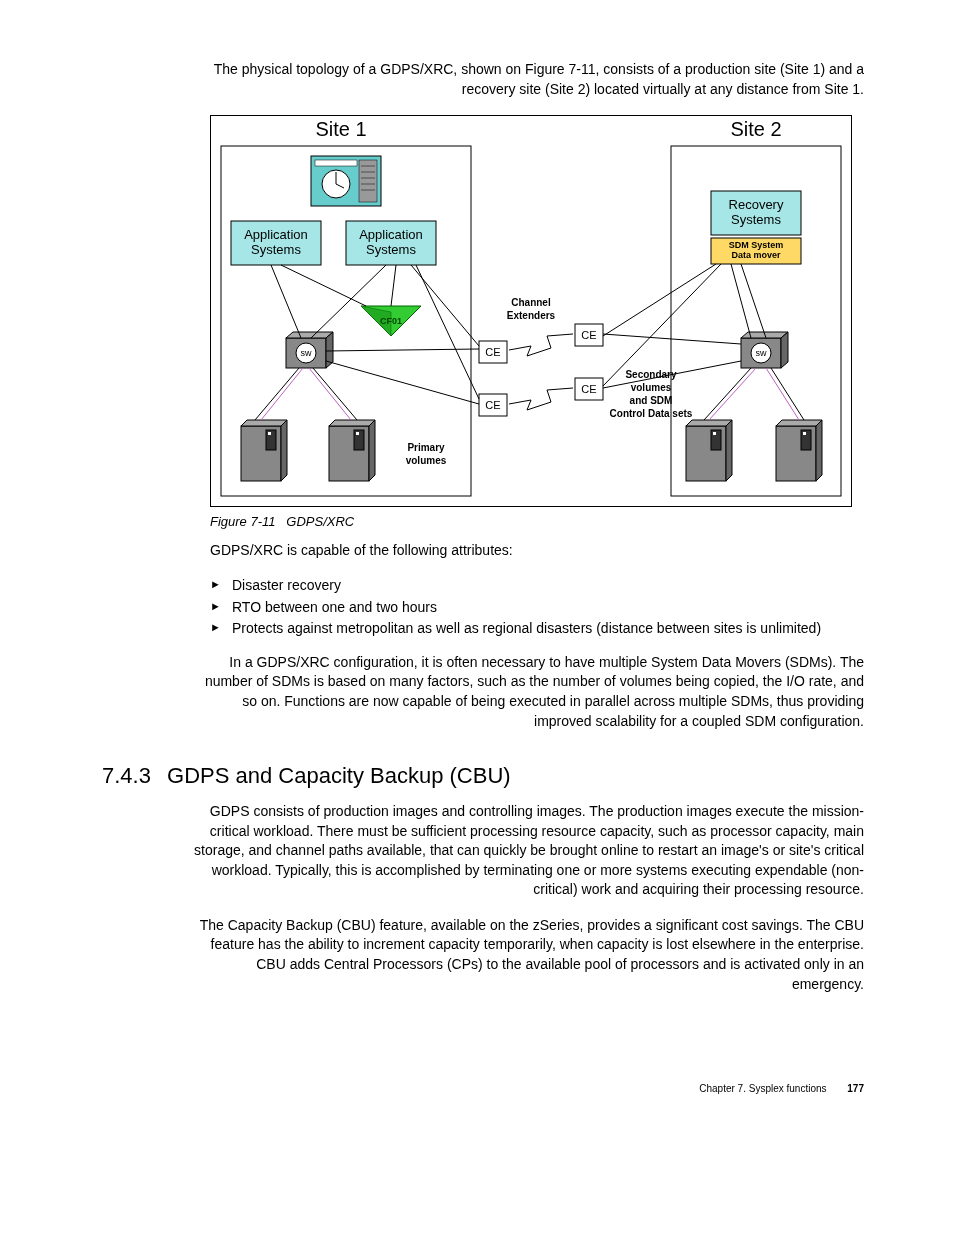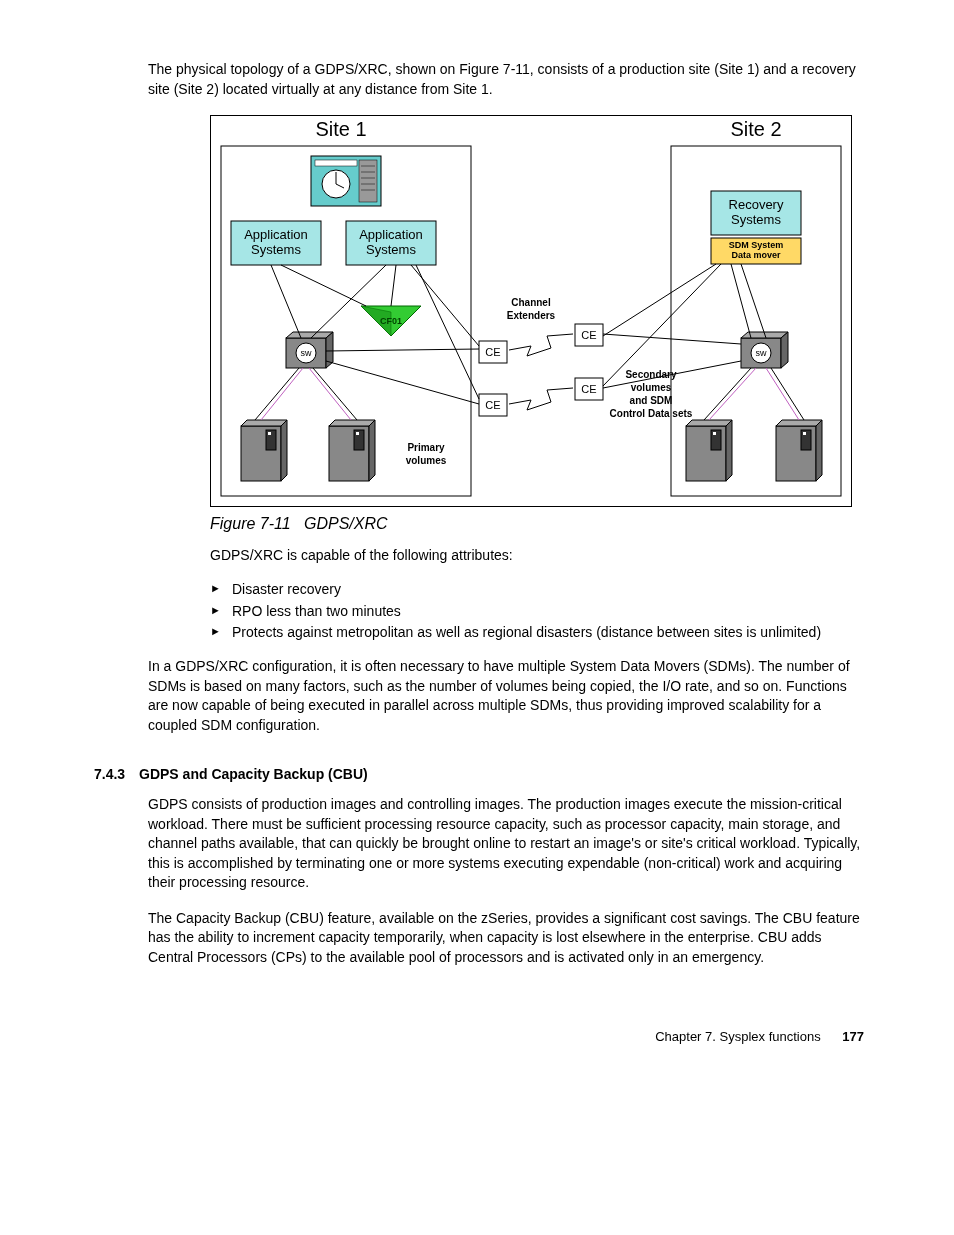--- a/index.html
+++ b/index.html
@@ -7,33 +7,33 @@
     font-size: 14px;
     color: #000;
     background: #fff;
     margin: 0;
     padding: 60px 90px 40px 90px;
     width: 954px;
     box-sizing: border-box;
     line-height: 1.4;
   }
   .intro, .para {
-    margin: 0 0 16px 58px;
-    text-align: left;
+    margin: 0 0 16px 102px;
+    text-align: right;
   }
   .figure-wrap {
     margin: 10px 15px 6px 120px;
     border: 1px solid #000;
     width: 640px;
     padding: 0;
   }
   .fig-caption {
     margin: 6px 0 10px 120px;
     font-style: italic;
-    font-size: 16px;
+    font-size: 13px;
   }
   .attr-lead {
     margin: 10px 0 15px 120px;
   }
   ul.arrow {
     list-style: none;
     margin: 0 0 14px 120px;
     padding: 0;
   }
   ul.arrow li {
@@ -42,29 +42,29 @@
     margin: 2px 0;
   }
   ul.arrow li::before {
     content: "►";
     position: absolute;
     left: 0;
     top: 1px;
     font-size: 11px;
   }
   h2.section {
-    font-size: 14px;
-    font-weight: bold;
-    margin: 30px 0 10px 4px;
+    font-size: 22px;
+    font-weight: normal;
+    margin: 30px 0 10px 12px;
   }
   .section-num { display:inline-block; margin-right: 10px; }
   .footer {
-    margin-top: 60px;
+    margin-top: 88px;
     text-align: right;
-    font-size: 13px;
+    font-size: 10px;
   }
   .footer .chap { margin-right: 18px; }
   .footer .page { font-weight: bold; }
 
   
   svg { display:block; }
   .box-label { font-size: 13px; }
   .small-label { font-size: 10px; font-weight: bold; }
   .tiny-label { font-size: 9px; font-weight: bold; }
   .site-title { font-size: 20px; }
@@ -213,21 +213,21 @@
 </div>
 
 <p class="fig-caption">
   <span>Figure 7-11</span>&nbsp;&nbsp;&nbsp;<span>GDPS/XRC</span>
 </p>
 
 <p class="attr-lead">GDPS/XRC is capable of the following attributes:</p>
 
 <ul class="arrow">
   <li>Disaster recovery</li>
-  <li>RPO less than two minutes</li>
+  <li>RTO between one and two hours</li>
   <li>Protects against metropolitan as well as regional disasters (distance between sites is unlimited)</li>
 </ul>
 
 <p class="para">In a GDPS/XRC configuration, it is often necessary to have multiple System Data Movers (SDMs). The number of SDMs is based on many factors, such as the number of volumes being copied, the I/O rate, and so on. Functions are now capable of being executed in parallel across multiple SDMs, thus providing improved scalability for a coupled SDM configuration.</p>
 
 <h2 class="section">
   <span class="section-num">7.4.3</span>
   <span>GDPS and Capacity Backup (CBU)</span>
 </h2>
 

